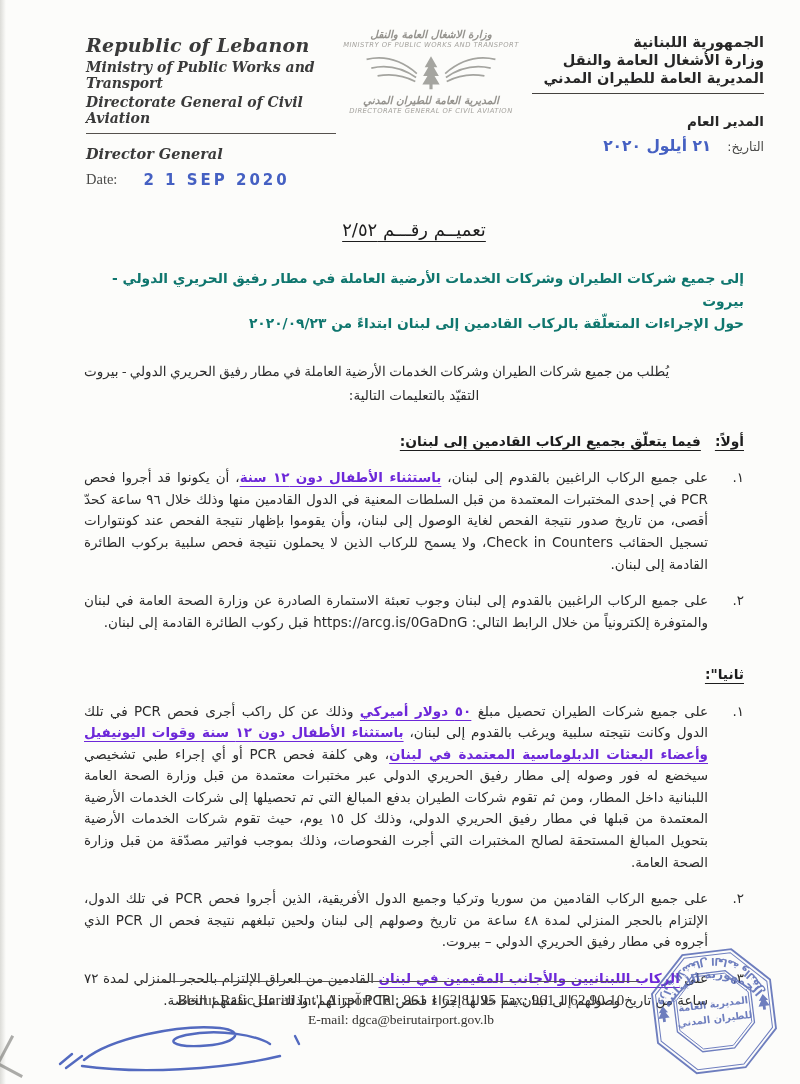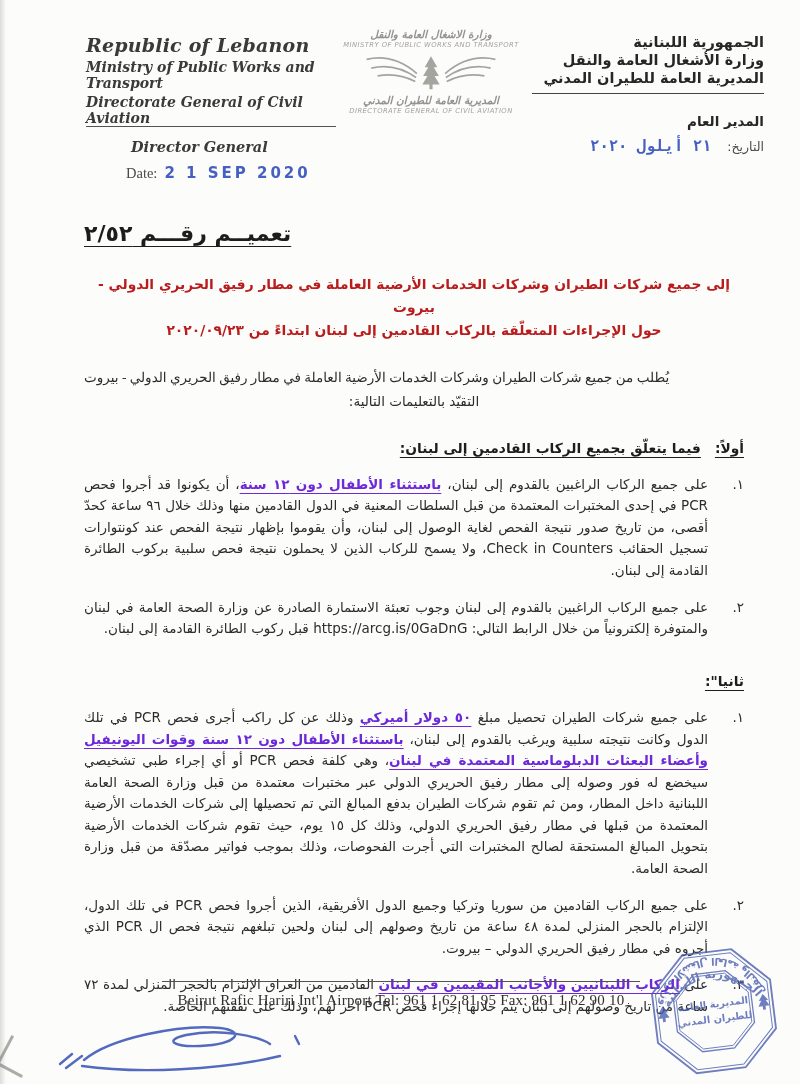--- a/index.html
+++ b/index.html
@@ -4,44 +4,44 @@
 <style>
   html,body{margin:0;padding:0;}
   body{width:800px;height:1084px;background:#e9e9e7;font-family:"DejaVu Sans",sans-serif;}
   .page{position:relative;width:800px;height:1084px;background:#fcfcfa;overflow:hidden;color:#2e2e2e;}
   .edge-strip{position:absolute;left:0;top:0;width:6px;height:100%;background:linear-gradient(90deg,#dcdcd8,#fcfcfa);}
   .corner-mark{position:absolute;left:2px;top:1040px;width:26px;height:30px;border-left:3px solid #6a6a66;border-bottom:3px solid #6a6a66;transform:rotate(28deg);opacity:.55;}
 
   
   .hdr{position:absolute;top:26px;left:0;right:0;height:160px;}
   .h-left{position:absolute;left:86px;top:8px;width:250px;color:#3a3a3a;}
-  .h-left .block{border-bottom:1.6px solid #55514d;}
+  .h-left .block{border-bottom:1.6px solid #55514d;padding-bottom:7px;}
   .h-left .l1{font:italic 700 19px "DejaVu Serif",serif;letter-spacing:.2px;}
   .h-left .l2,.h-left .l3{font:italic 700 14px "DejaVu Serif",serif;margin-top:3px;}
-  .h-left .dg{font:italic 700 14.5px "DejaVu Serif",serif;margin-top:11px;margin-left:45px;}
-  .h-left .date-row{margin-top:9px;display:flex;align-items:center;gap:7px;font:400 14.5px "Liberation Serif",serif;color:#4a4a48;margin-left:40px;}
+  .h-left .dg{font:italic 700 14.5px "DejaVu Serif",serif;margin-top:11px;}
+  .h-left .date-row{margin-top:9px;display:flex;align-items:flex-start;gap:26px;font:400 14.5px "Liberation Serif",serif;color:#4a4a48;}
   .stamp-en{color:#4560c2;font:700 15px "DejaVu Sans",sans-serif;letter-spacing:3px;white-space:nowrap;}
 
   .h-center{position:absolute;left:318px;top:2px;width:226px;text-align:center;color:#979792;font-style:italic;}
   .logo-ar{font-size:10.5px;font-weight:700;color:#95938e;direction:rtl;}
   .logo-en{font-size:6.8px;letter-spacing:.45px;color:#a5a39e;margin-top:1px;}
   .emblem{margin:1px auto 0;display:block;}
 
   .h-right{position:absolute;right:36px;top:6px;width:232px;direction:rtl;text-align:right;color:#262626;}
   .h-right .block{border-bottom:1.6px solid #45423f;padding-bottom:7px;}
   .h-right .al{font-size:14.5px;font-weight:700;margin-top:2px;}
   .h-right .dg{font-size:13.5px;font-weight:700;margin-top:19px;}
   .h-right .date-row{margin-top:8px;display:flex;align-items:baseline;gap:16px;font-size:12.5px;color:#4a4a48;}
-  .stamp-ar{color:#4560c2;font-size:15.5px;font-weight:700;white-space:nowrap;letter-spacing:1px;font-family:Liberation Mono, monospace;}
+  .stamp-ar{color:#4560c2;font-size:15.5px;font-weight:700;white-space:nowrap;letter-spacing:1px;}
 
   
   .content{position:absolute;top:216px;left:84px;right:56px;direction:rtl;font-size:13.5px;line-height:1.6;color:#2c2c2c;}
-  .title{text-align:left;font-size:22px;font-weight:700;color:#1d1d1d;}
+  .title{text-align:center;font-size:18px;font-weight:400;color:#1d1d1d;}
   .title span{text-decoration:underline;text-underline-offset:5px;text-decoration-thickness:1.4px;}
-  .addr{margin-top:22px;text-align:center;font-weight:700;font-size:13.8px;line-height:1.65;color:#b91c1c;}
+  .addr{margin-top:22px;text-align:right;font-weight:700;font-size:13.8px;line-height:1.65;color:#0f766e;}
   .intro{margin-top:26px;}
   .intro .l1{text-align:left;text-indent:26px;font-family:Liberation Serif, serif;}
   .intro .l2{text-align:center;margin-top:2px;}
   .sec-head{margin-top:24px;display:flex;gap:14px;font-weight:700;font-size:13.8px;color:#1d1d1d;}
   .u2{text-decoration:underline;text-underline-offset:4px;text-decoration-thickness:1.3px;}
   .item{display:flex;gap:10px;margin-top:15px;}
   .item .num{flex:0 0 26px;text-align:right;}
   .item .itxt{margin:0;text-align:justify;flex:1;}
   .b{font-weight:700;color:#6d28d9;}
   .u{text-decoration:underline;text-underline-offset:3.5px;}
@@ -159,20 +159,21 @@
     </div>
 
     <div class="item">
       <span class="num">٣.</span>
       <p class="itxt"><span>على </span><span class="b u">الركاب اللبنانيين والأجانب المقيمين في لبنان</span><span> القادمين من العراق الإلتزام بالحجر المنزلي لمدة ٧٢ ساعة من تاريخ وصولهم إلى لبنان يتم خلالها إجراء فحص PCR آخر لهم، وذلك على نفقتهم الخاصة.</span></p>
     </div>
   </div>
 
   <div class="footer">
     <div class="f-en">Beirut Rafic Hariri Int'l Airport Tel: 961 1 62 81 95 Fax: 961 1 62 90 10</div>
+    <div class="f-email">E-mail: dgca@beirutairport.gov.lb</div>
   </div>
 
   <svg class="signature" width="265" height="64" viewBox="0 0 265 64">
     <g stroke="#3c56b8" stroke-width="2.4" fill="none" stroke-linecap="round" opacity="0.88">
       <path d="M8,46 L20,36 M14,50 L30,38"></path>
       <path d="M32,42 C58,20 128,6 168,10 C194,13 186,26 148,28 C120,29 112,22 134,17 C168,10 206,18 218,26"></path>
       <path d="M30,48 C86,56 170,52 228,38"></path>
       <path d="M243,18 l4,8"></path>
     </g>
   </svg>

